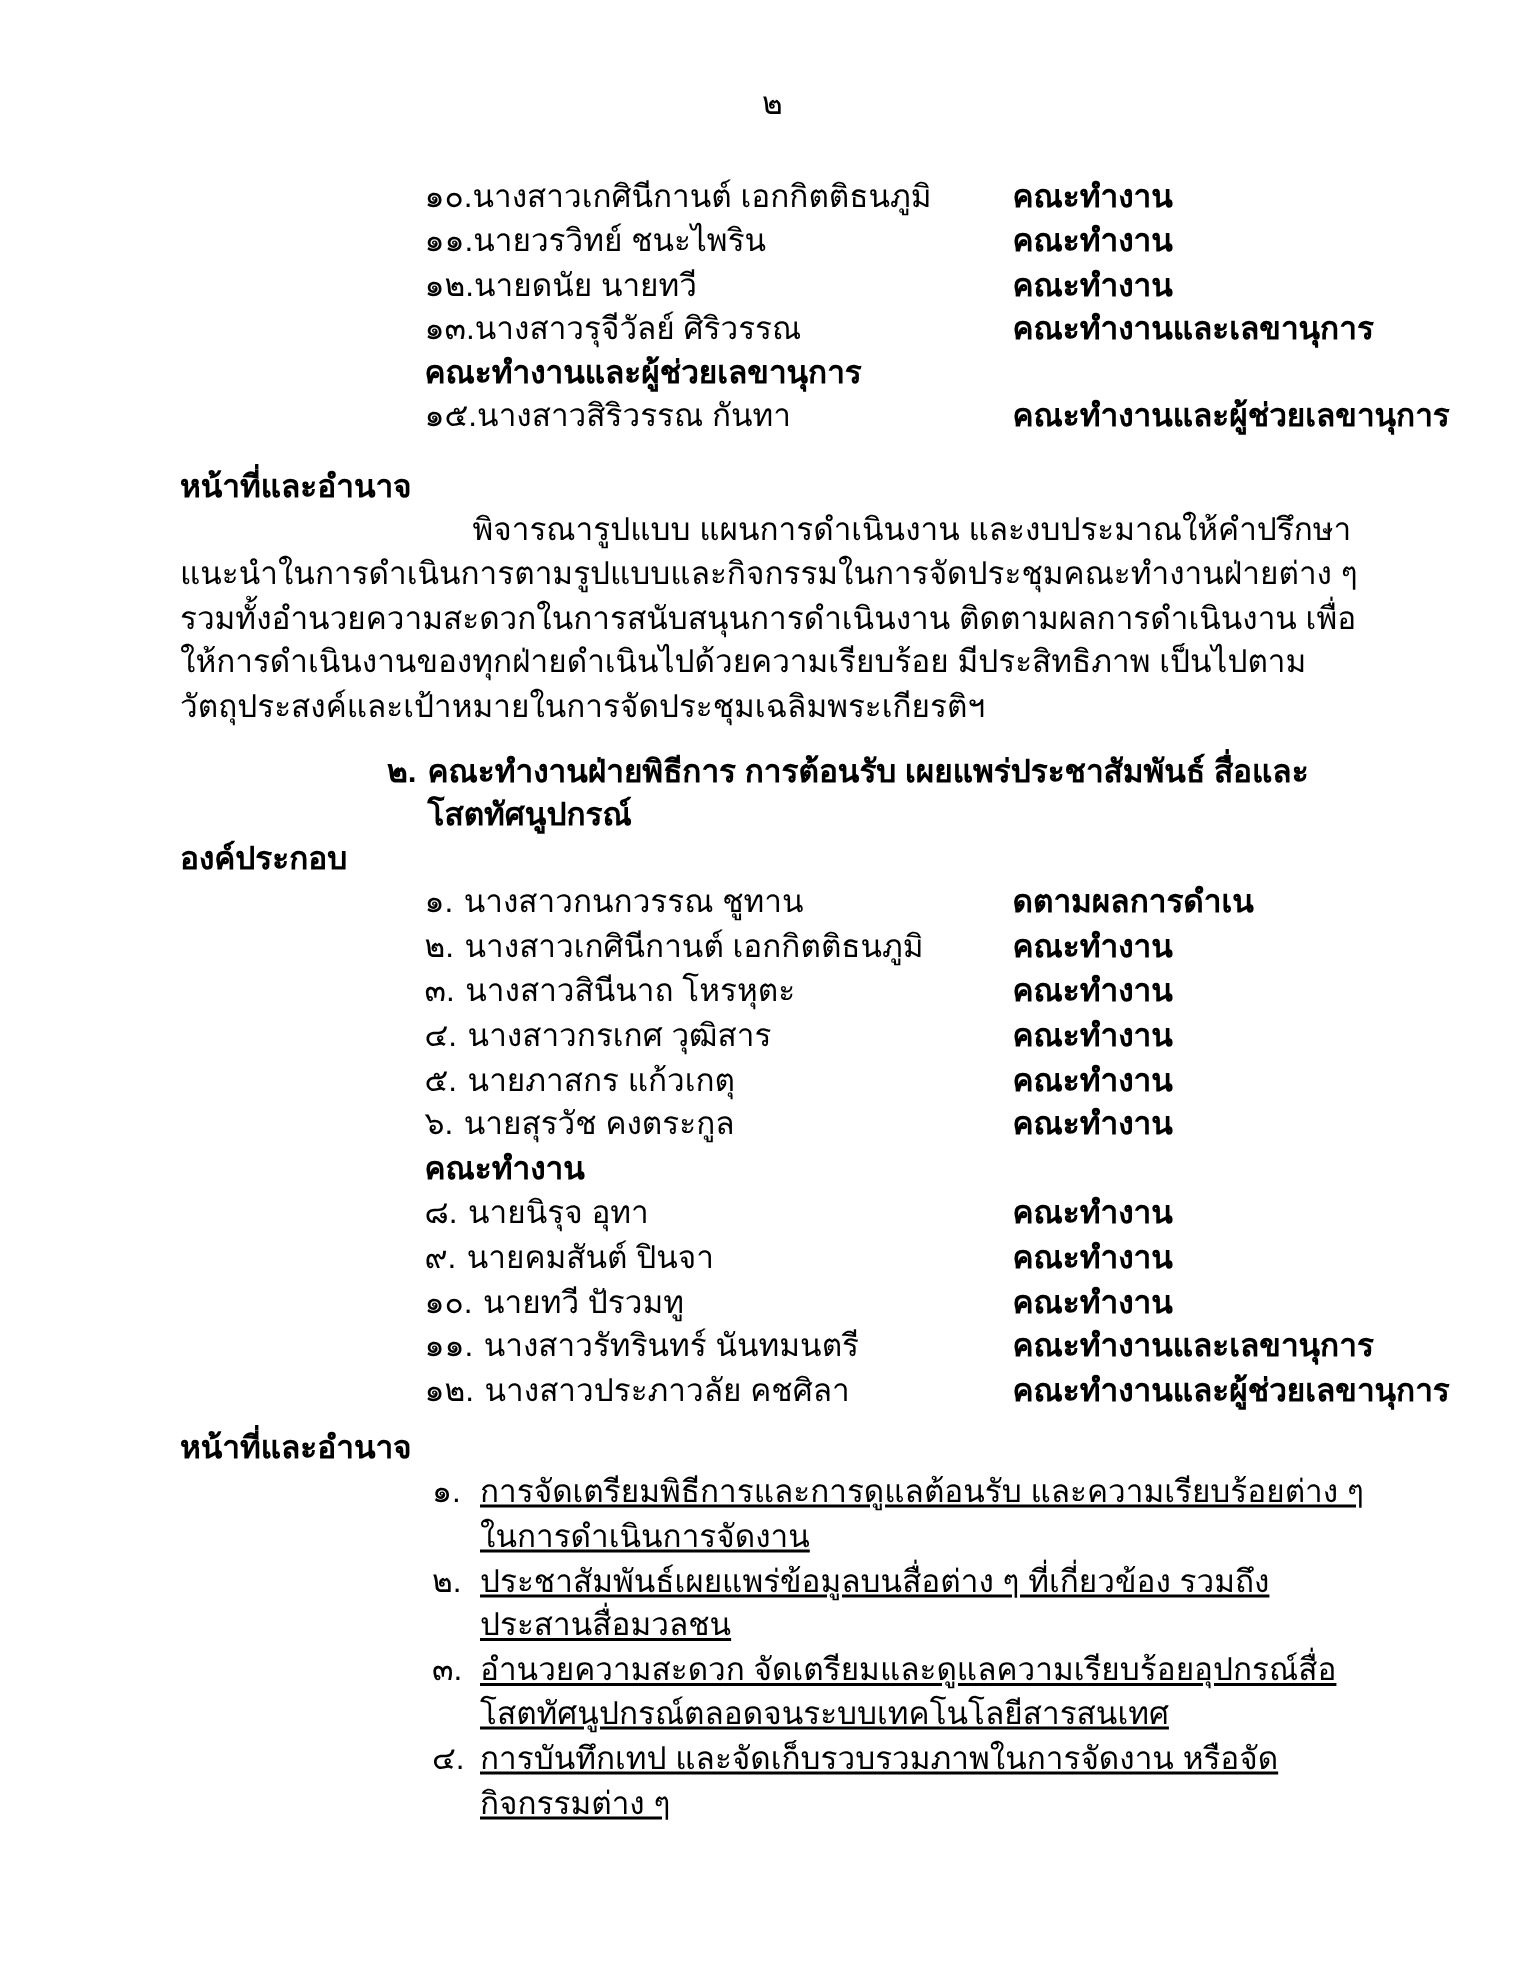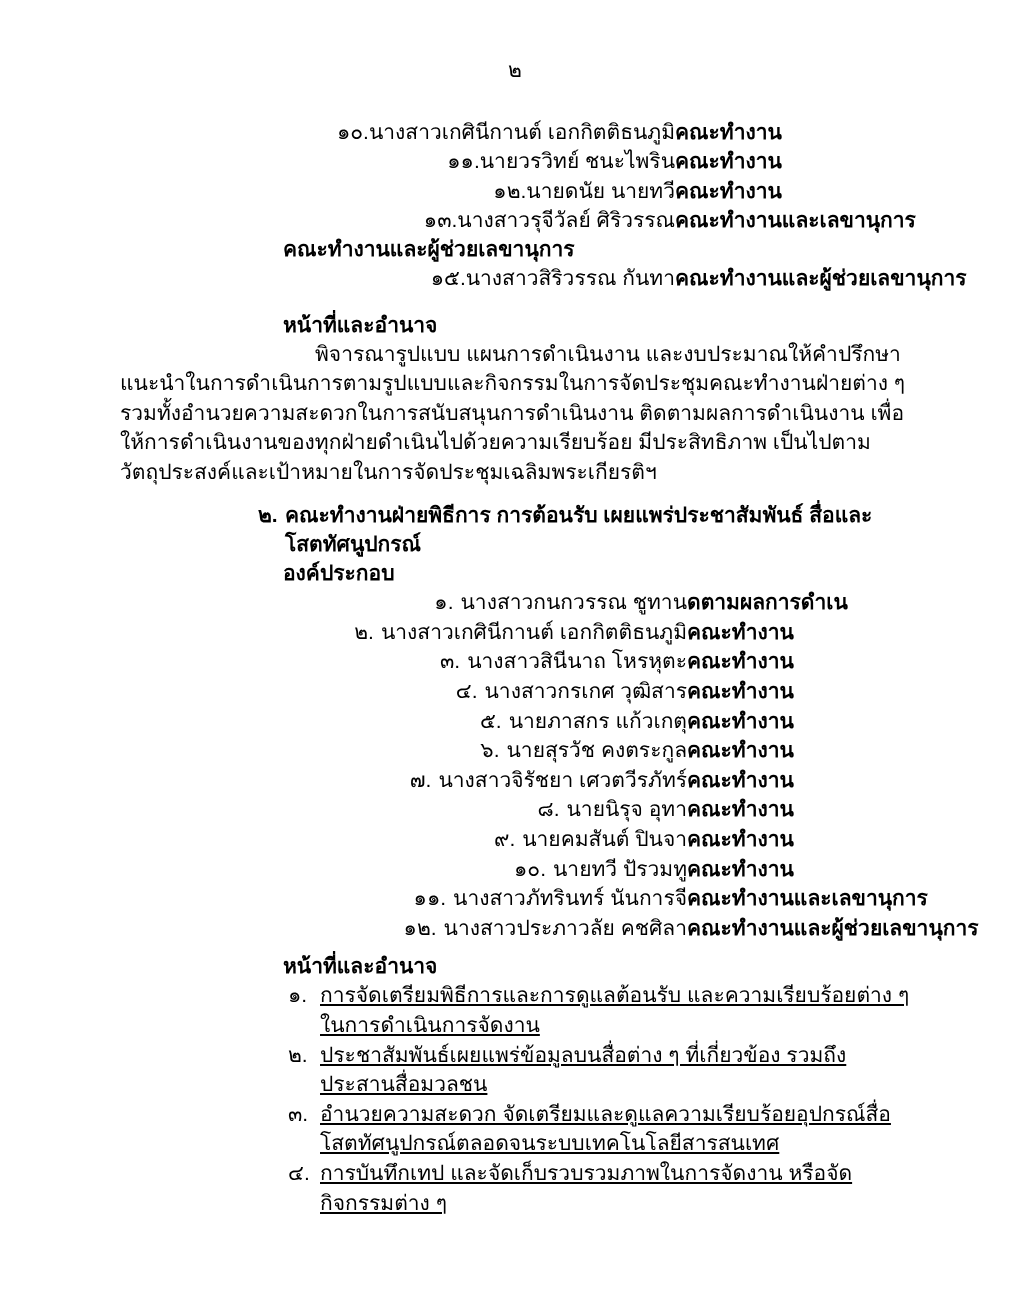--- a/index.html
+++ b/index.html
@@ -24,27 +24,26 @@
     width: 1010px;
   }
   .page-num {
     text-align: center;
     line-height: 29px;
     margin-bottom: 33px;
   }
   
   .m-list { margin-left: 163px; }
   .m-row { display: flex; line-height: 29.3px; }
-  .m-left { width: 392px; flex-shrink: 0; white-space: nowrap; text-align: right; }
+  .m-left { width: 392px; flex-shrink: 0; white-space: nowrap; }
   .m-left.gap .num { margin-right: 7px; }
   .m-role { white-space: nowrap; font-weight: bold; }
   
   .h-bold {
     font-weight: bold;
-    margin-left: 163px;
     line-height: 29px;
   }
   .duties1-heading { margin-top: 17px; }
   
   .duties-paragraph {
     line-height: 29.5px;
     text-indent: 195px;
     width: 790px;
   }
   
@@ -55,21 +54,21 @@
     font-weight: bold;
     line-height: 29px;
   }
   .sec-num { width: 27px; flex-shrink: 0; }
   
   .d-list { margin-left: 168px; }
   .d-row { display: flex; line-height: 29.6px; }
   .d-num { width: 32px; flex-shrink: 0; }
   .d-text { flex: 1; max-width: 590px; text-decoration: underline; }
   .duties2-heading { margin-top: 9px; }
-  .m-list2 .m-row { line-height: 29.6px; margin-left: 12px; }
+  .m-list2 .m-row { line-height: 29.6px; }
 </style>
 </head>
 <body>
 
 <div class="page">
   <div class="content">
 
     <div class="page-num">๒</div>
 
     <div class="m-list">
@@ -126,37 +125,36 @@
       </div>
       <div class="m-row">
         <span class="m-left gap"><span class="num">๕.</span><span>นายภาสกร แก้วเกตุ</span></span>
         <span class="m-role">คณะทำงาน</span>
       </div>
       <div class="m-row">
         <span class="m-left gap"><span class="num">๖.</span><span>นายสุรวัช คงตระกูล</span></span>
         <span class="m-role">คณะทำงาน</span>
       </div>
       <div class="m-row">
-        <span class="m-left gap"><span class="num">๗.</span><span>นางสาวจิรัชยา เศวตวีรภัทร์</span></span>
         <span class="m-role">คณะทำงาน</span>
       </div>
       <div class="m-row">
         <span class="m-left gap"><span class="num">๘.</span><span>นายนิรุจ อุทา</span></span>
         <span class="m-role">คณะทำงาน</span>
       </div>
       <div class="m-row">
         <span class="m-left gap"><span class="num">๙.</span><span>นายคมสันต์ ปินจา</span></span>
         <span class="m-role">คณะทำงาน</span>
       </div>
       <div class="m-row">
         <span class="m-left gap"><span class="num">๑๐.</span><span>นายทวี ปัรวมทู</span></span>
         <span class="m-role">คณะทำงาน</span>
       </div>
       <div class="m-row">
-        <span class="m-left gap"><span class="num">๑๑.</span><span>นางสาวภัทรินทร์ นันการจี</span></span>
+        <span class="m-left gap"><span class="num">๑๑.</span><span>นางสาวรัทรินทร์ นันทมนตรี</span></span>
         <span class="m-role">คณะทำงานและเลขานุการ</span>
       </div>
       <div class="m-row">
         <span class="m-left gap"><span class="num">๑๒.</span><span>นางสาวประภาวลัย คชศิลา</span></span>
         <span class="m-role">คณะทำงานและผู้ช่วยเลขานุการ</span>
       </div>
     </div>
 
     <div class="h-bold duties2-heading">หน้าที่และอำนาจ</div>
     <div class="d-list">

